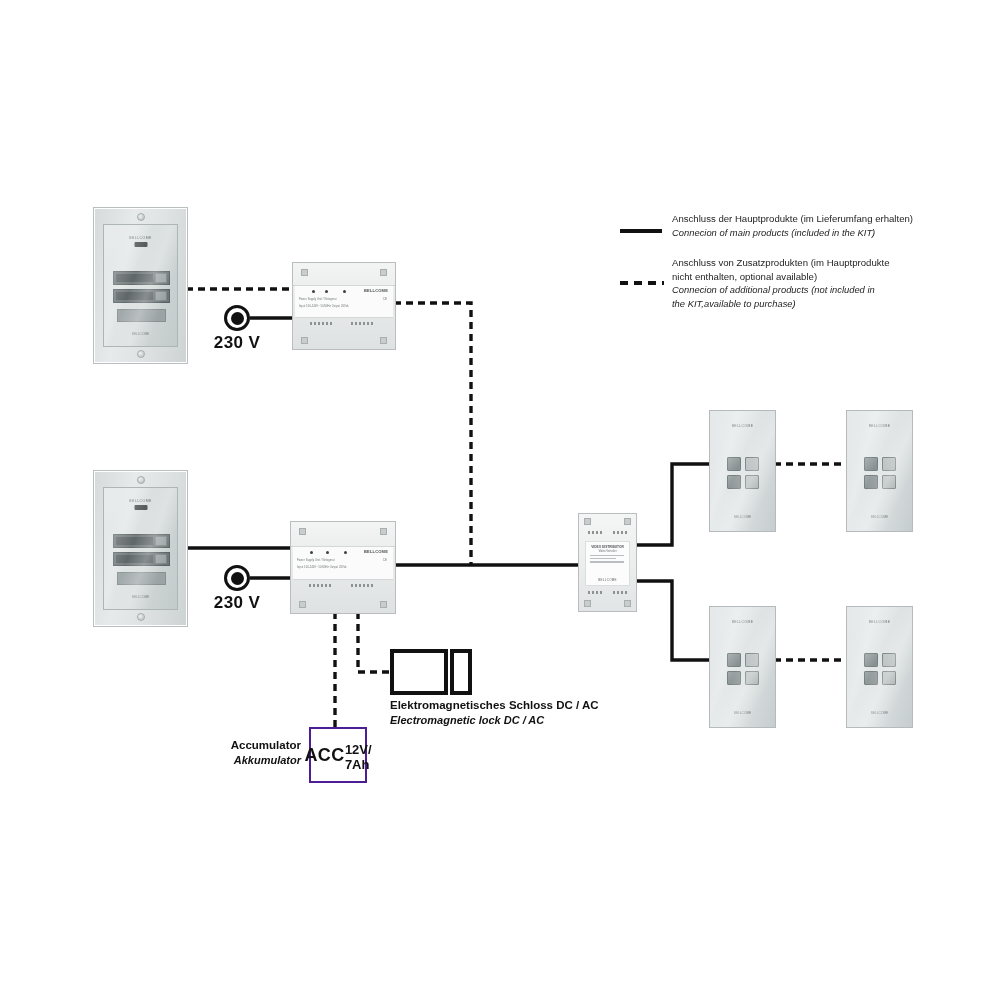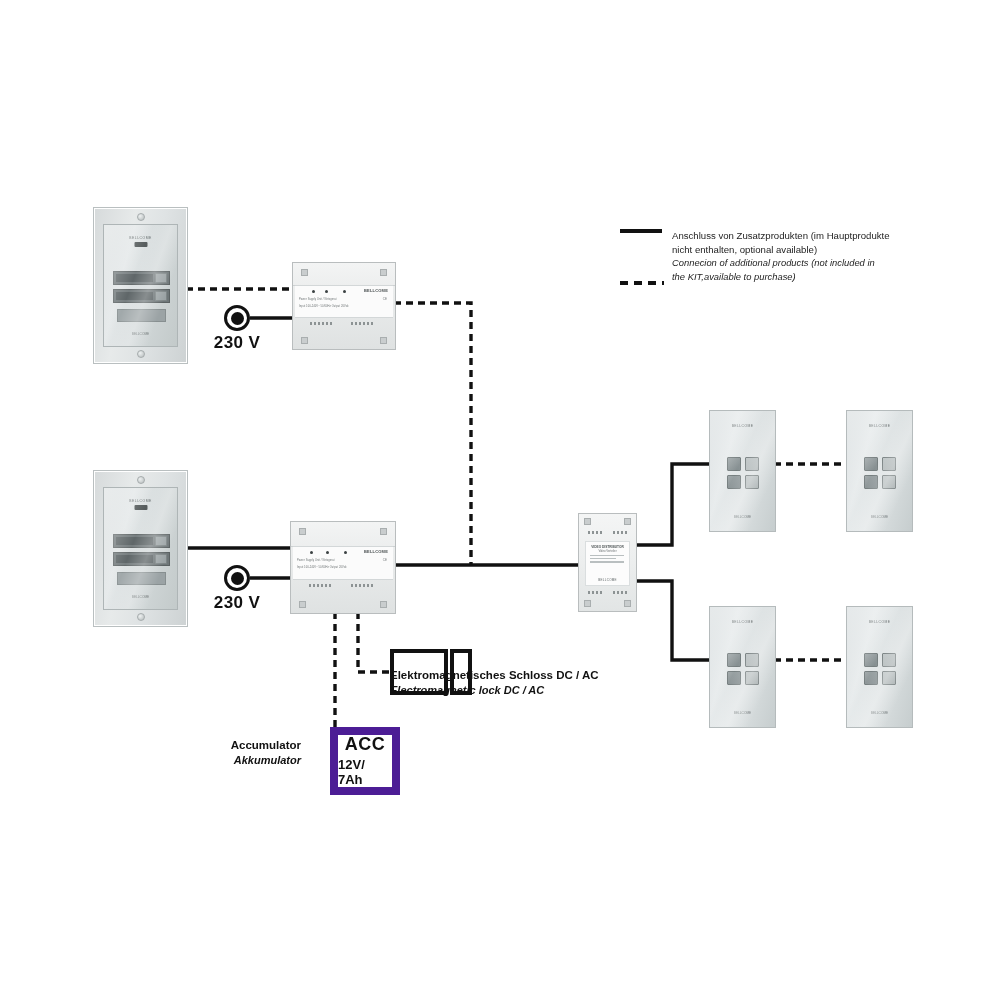--- a/index.html
+++ b/index.html
@@ -70,22 +70,22 @@
     display:flex;align-items:center;justify-content:center;background:#fff;}
   .src-dot{width:13px;height:13px;border-radius:50%;background:#111;}
   .src-cap{margin-top:2px;text-align:center;font-size:17px;font-weight:bold;letter-spacing:.4px;color:#111;width:62px;margin-left:-18px;}
 
   
   .lock{position:absolute;}
   .lock-body{width:58px;height:46px;border:4px solid #111;background:#fff;box-sizing:border-box;}
   .lock-bolt{position:absolute;left:60px;top:0;width:22px;height:46px;border:4px solid #111;background:#fff;box-sizing:border-box;}
 
   
-  .acc{position:absolute;width:54px;height:52px;border:8px solid #4c1d95;background:#fff;
-    display:flex;flex-direction:column;align-items:center;justify-content:center;margin-left:21px;}
+  .acc{position:absolute;width:54px;height:52px;border:2px solid #4c1d95;background:#fff;
+    display:flex;align-items:center;justify-content:center;}
   .acc-t{font-size:18px;font-weight:bold;letter-spacing:.5px;line-height:1;color:#111;}
   .acc-s{font-size:13px;font-weight:bold;margin-top:4px;color:#111;}
 
   
   .cap{position:absolute;color:#111;}
   .cap .de{font-size:11.5px;font-weight:bold;line-height:1.28;white-space:nowrap;}
   .cap .en{font-size:11px;font-style:italic;font-weight:bold;line-height:1.28;white-space:nowrap;}
   .cap.right{text-align:right;}
 
   
@@ -293,36 +293,40 @@
       <div class="in-key lt"></div>
     </div>
     <div class="in-foot">BELLCOME</div>
     <div class="in-glass"></div>
   </div>
 
   <div class="lock" style="left:390px;top:649px;width:84px;height:46px;">
     <div class="lock-body"></div>
     <div class="lock-bolt"></div>
   </div>
-  <div class="cap" style="left:390px;top:668px;">
+  <div class="cap" style="left:390px;top:698px;">
     <div class="de">Elektromagnetisches Schloss DC / AC</div>
     <div class="en">Electromagnetic lock DC / AC</div>
   </div>
 
   <div class="acc" style="left:309px;top:727px;">
     <div class="acc-t">ACC</div>
     <div class="acc-s">12V/ 7Ah</div>
   </div>
   <div class="cap right" style="left:149px;top:738px;width:152px;">
     <div class="de" style="text-align:right;">Accumulator</div>
     <div class="en" style="text-align:right;">Akkumulator</div>
   </div>
 
   <div class="legend">
     <div class="lg-swatch-solid"></div>
+    <div class="lg-text">
+      <div class="de">Anschluss der Hauptprodukte (im Lieferumfang erhalten)</div>
+      <div class="en">Connecion of main products (included in the KIT)</div>
+    </div>
 
     <div class="lg-swatch-dash" style="top:69px;"></div>
     <div class="lg-text" style="margin-top:17px;">
       <div class="de">Anschluss von Zusatzprodukten (im Hauptprodukte</div>
       <div class="de">nicht enthalten, optional available)</div>
       <div class="en">Connecion of additional products (not included in</div>
       <div class="en">the KIT,available to purchase)</div>
     </div>
   </div>
 

